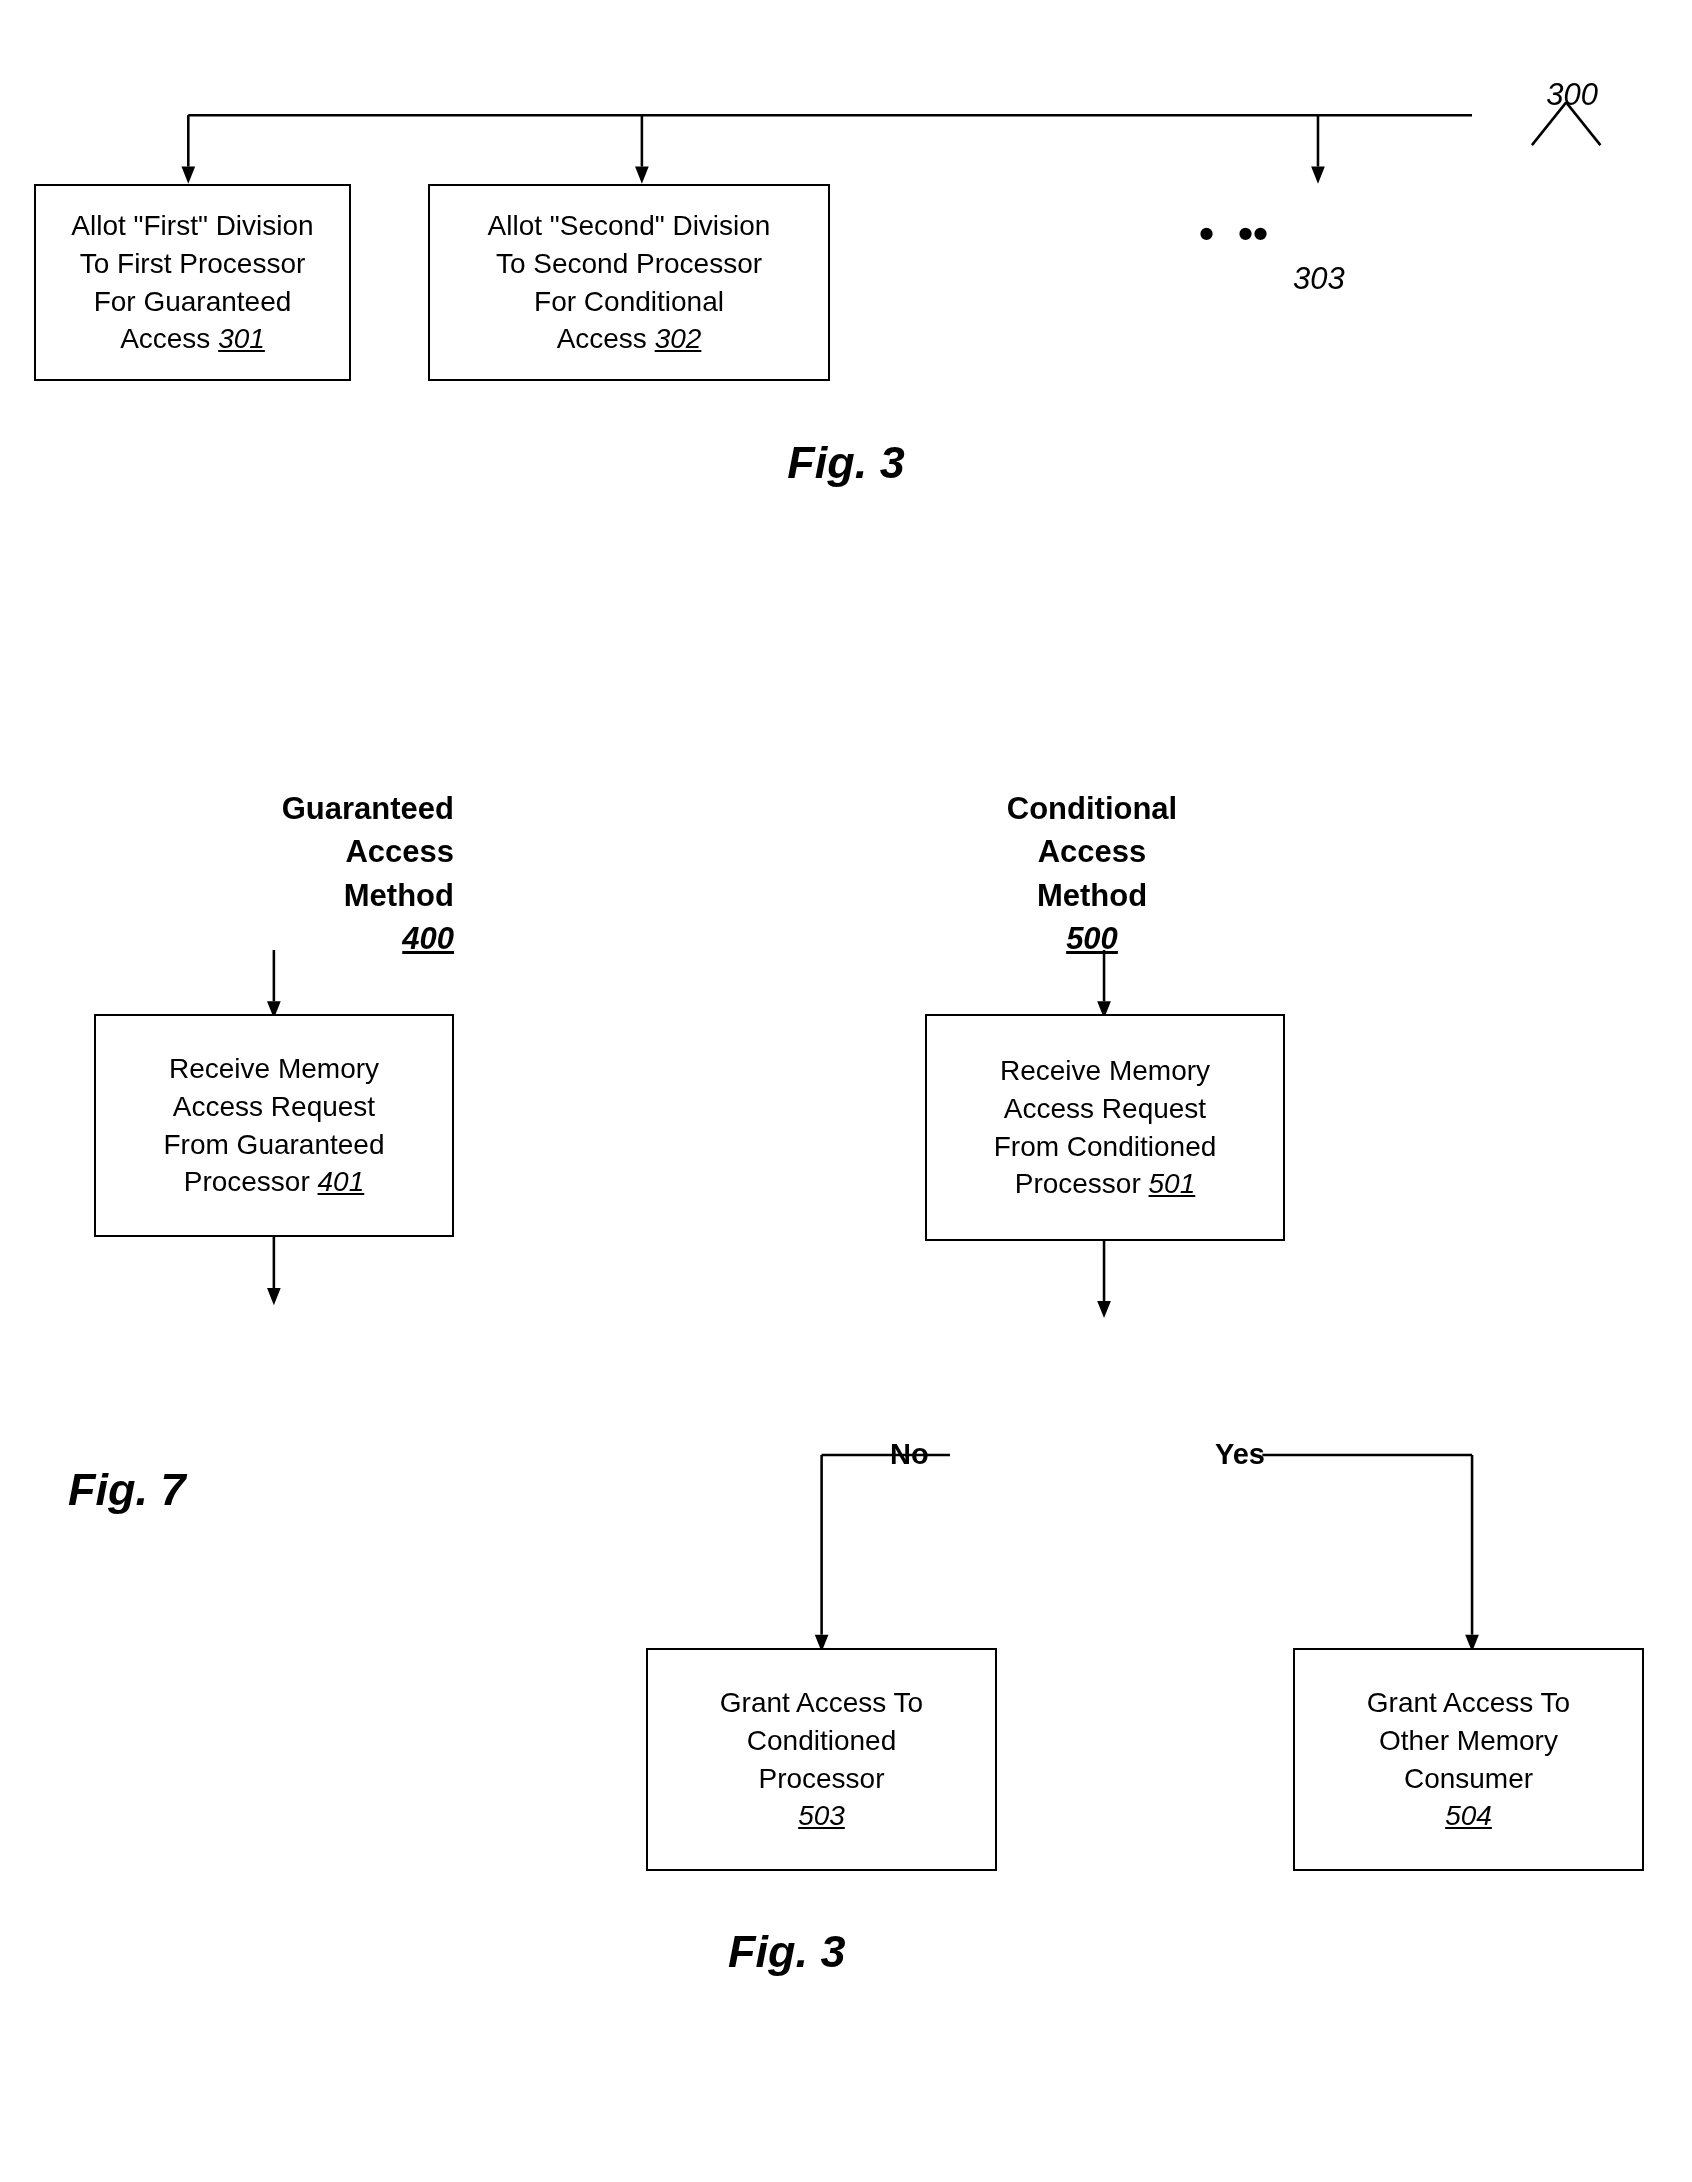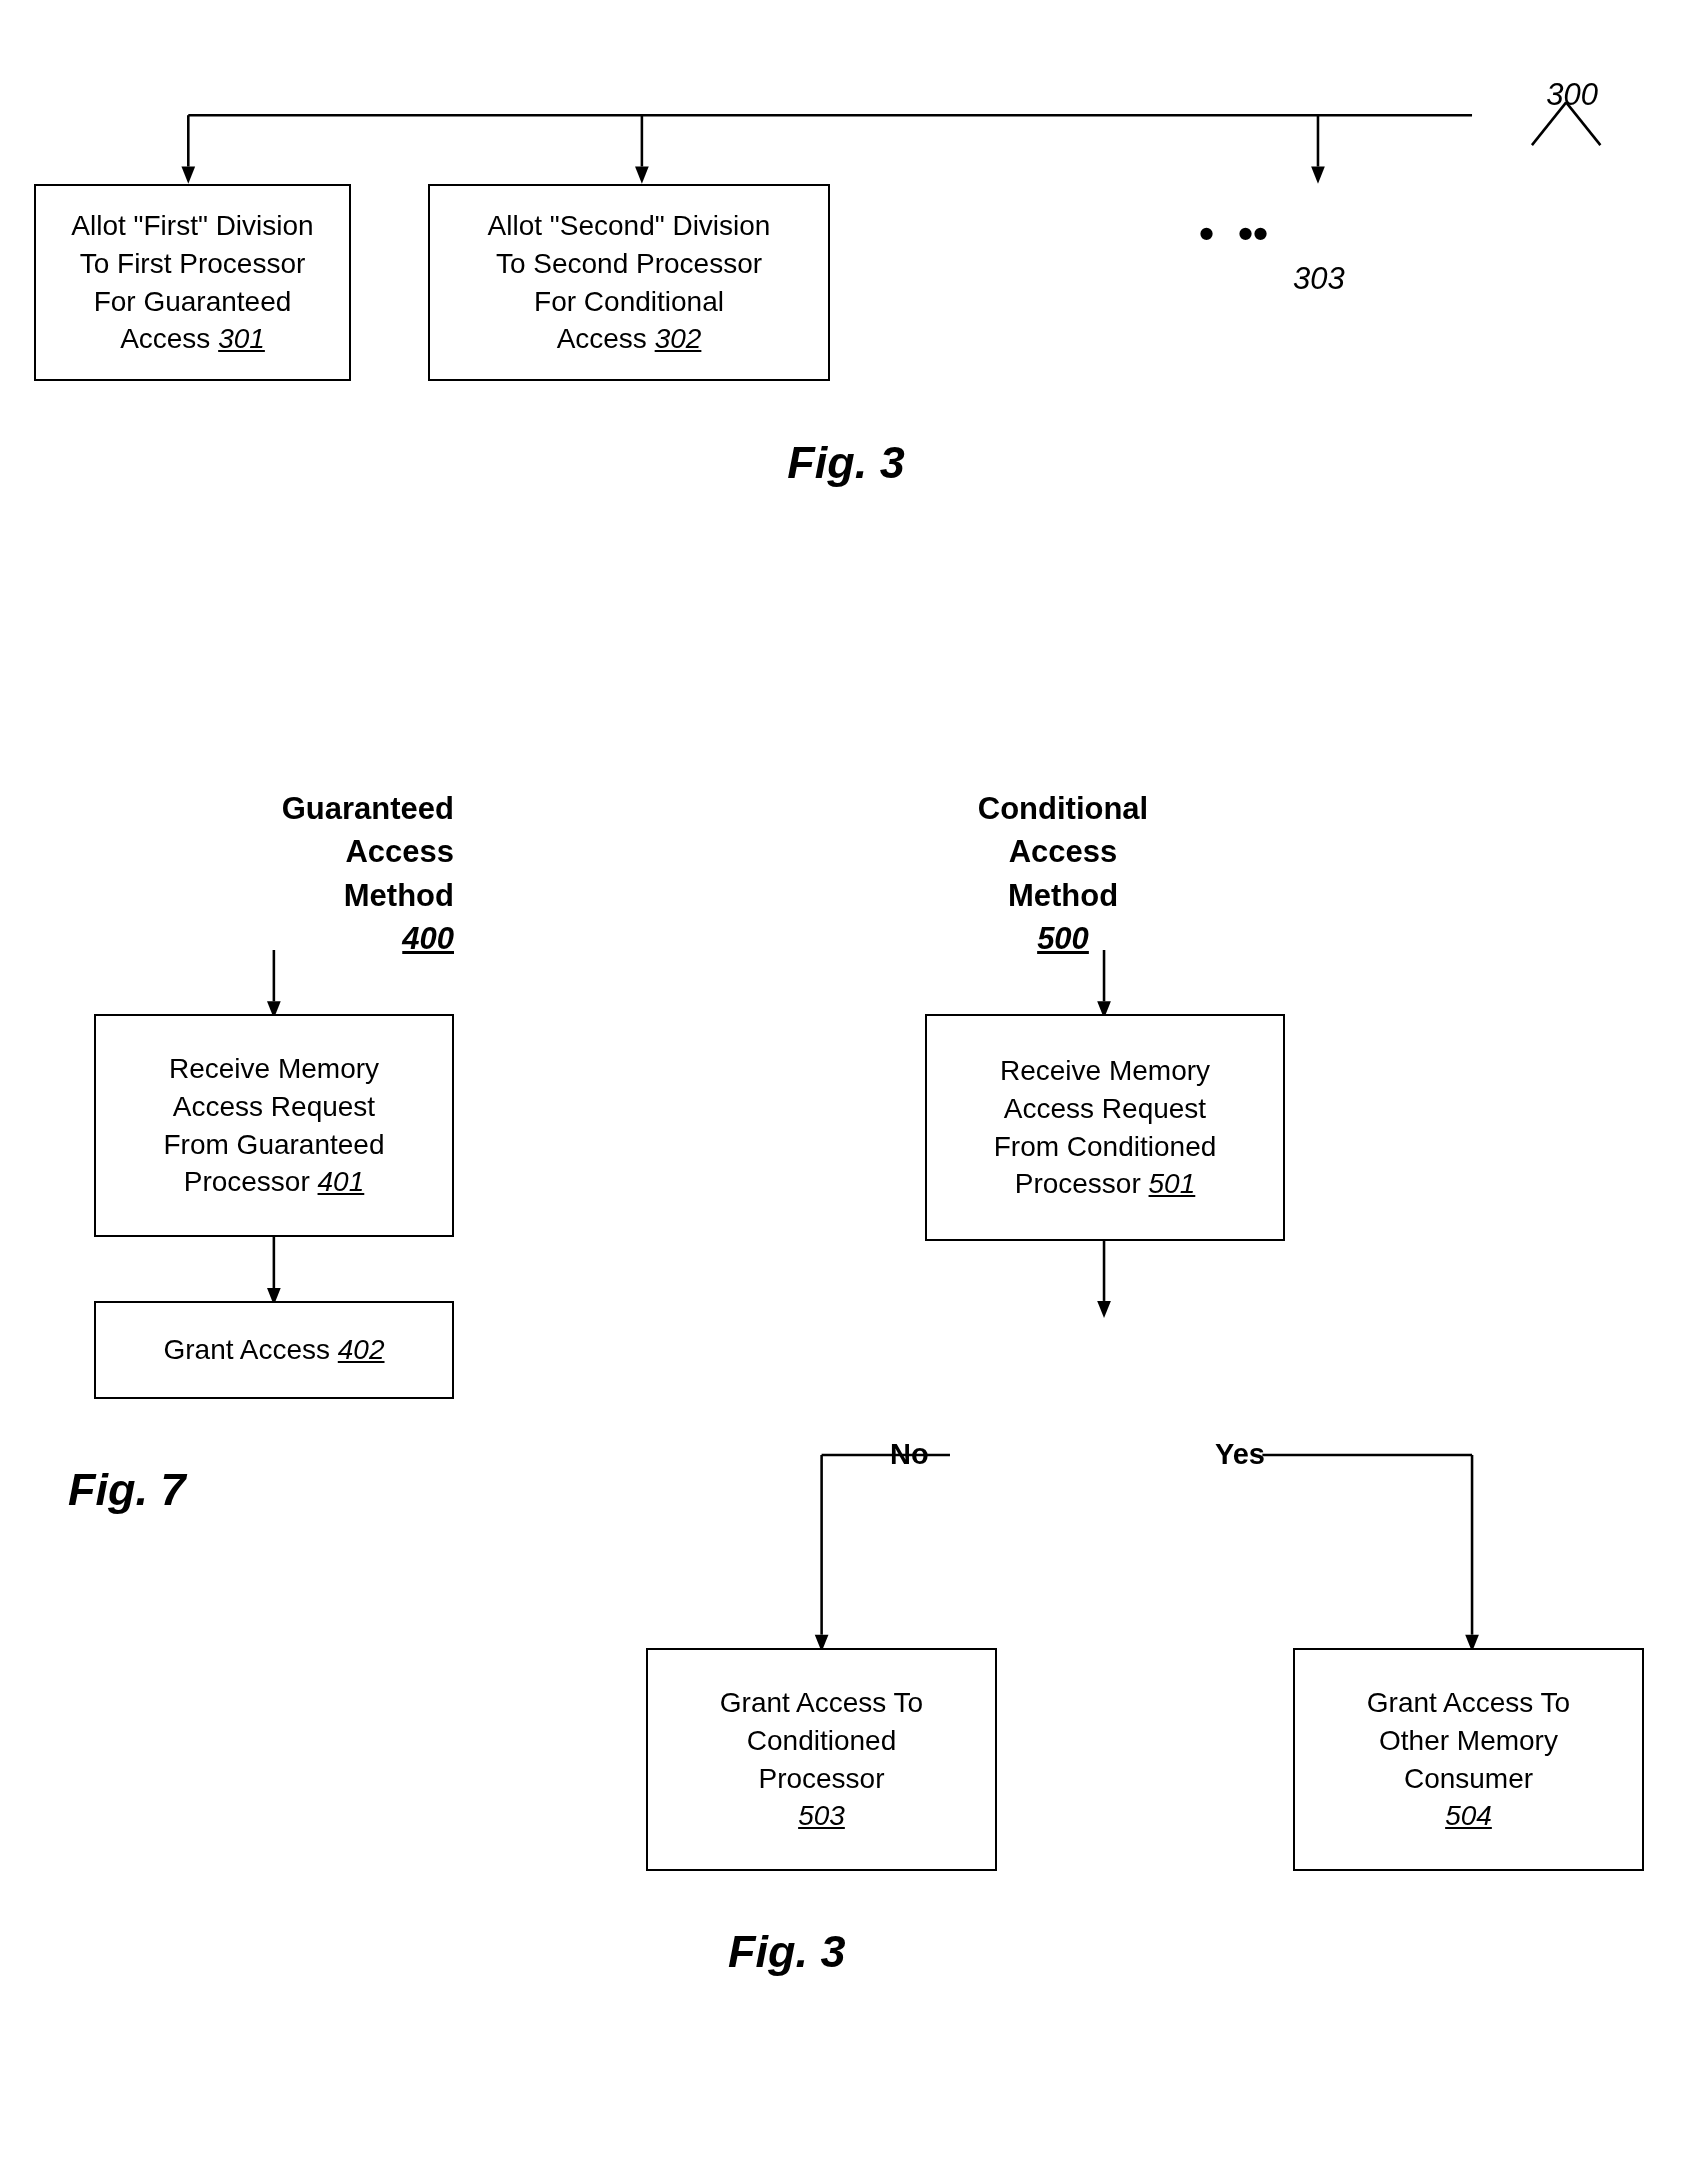--- a/index.html
+++ b/index.html
@@ -128,29 +128,24 @@
         <span style="font-style:italic; text-decoration:underline;">400</span>
       </div>
     </div>
 
     <div class="flowbox" style="left:94px; top:398px; width:360px; height:223px; flex-direction:column;">
       <div style="font-size:28px; text-align:center; line-height:1.35;">
         Receive Memory<br>Access Request<br>From Guaranteed<br>Processor <span class="ref">401</span>
       </div>
     </div>
 
-    <div class="flowbox" style="left:94px; top:685px; width:360px; height:98px; flex-direction:column;">
-      <div style="font-size:28px; text-align:center; line-height:1.35;">
-        Grant Access <span class="ref">402</span>
-      </div>
-    </div>
 
     <div style="position:absolute; left:68px; top:848px; font-size:45px; font-style:italic; font-weight:bold;">Fig. 7</div>
 
-    <div style="position:absolute; left:883px; top:171px; text-align:center; width:360px;">
+    <div style="position:absolute; left:912px; top:171px; text-align:center; width:360px;">
       <div style="font-size:31px; font-weight:bold; line-height:1.4;">
         Conditional<br>Access<br>Method<br>
         <span style="font-style:italic; text-decoration:underline;">500</span>
       </div>
     </div>
 
     <div class="flowbox" style="left:925px; top:398px; width:360px; height:227px; flex-direction:column;">
       <div style="font-size:28px; text-align:center; line-height:1.35;">
         Receive Memory<br>Access Request<br>From Conditioned<br>Processor <span class="ref">501</span>
       </div>

